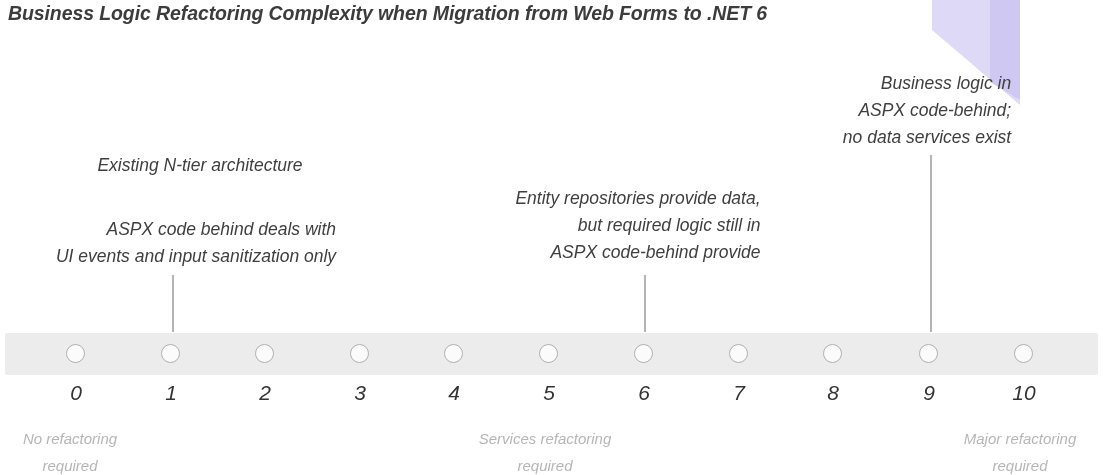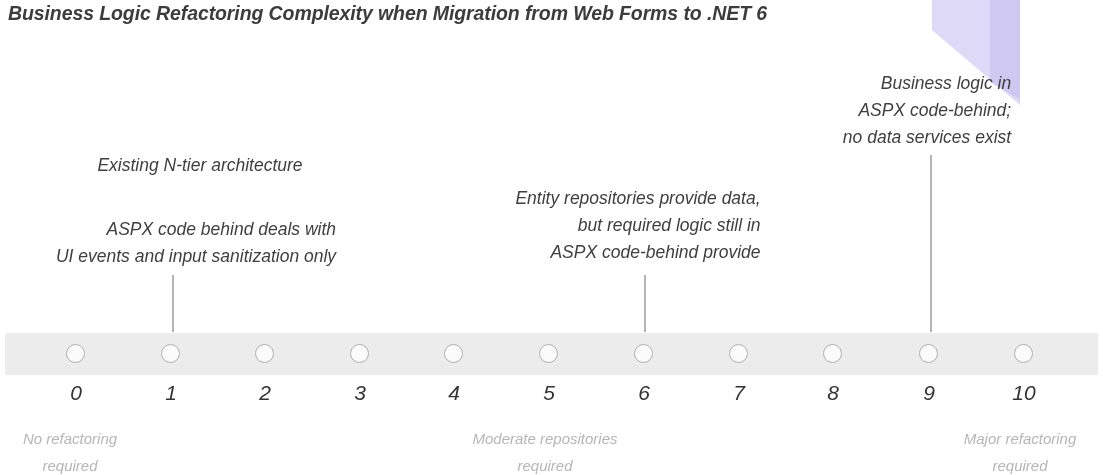--- a/index.html
+++ b/index.html
@@ -174,21 +174,21 @@
   <div class="tick-label" style="left:739px;">7</div>
   <div class="tick-label" style="left:833px;">8</div>
   <div class="tick-label" style="left:929px;">9</div>
   <div class="tick-label" style="left:1024px;">10</div>
 
   <div class="caption" style="left:70px;">
     <span class="caption-line">No refactoring</span>
     <span class="caption-line">required</span>
   </div>
   <div class="caption" style="left:545px;">
-    <span class="caption-line">Moderate repositories</span>
+    <span class="caption-line">Services refactoring</span>
     <span class="caption-line">required</span>
   </div>
   <div class="caption" style="left:1020px;">
     <span class="caption-line">Major refactoring</span>
     <span class="caption-line">required</span>
   </div>
 
 </div>
 
 </body></html>

